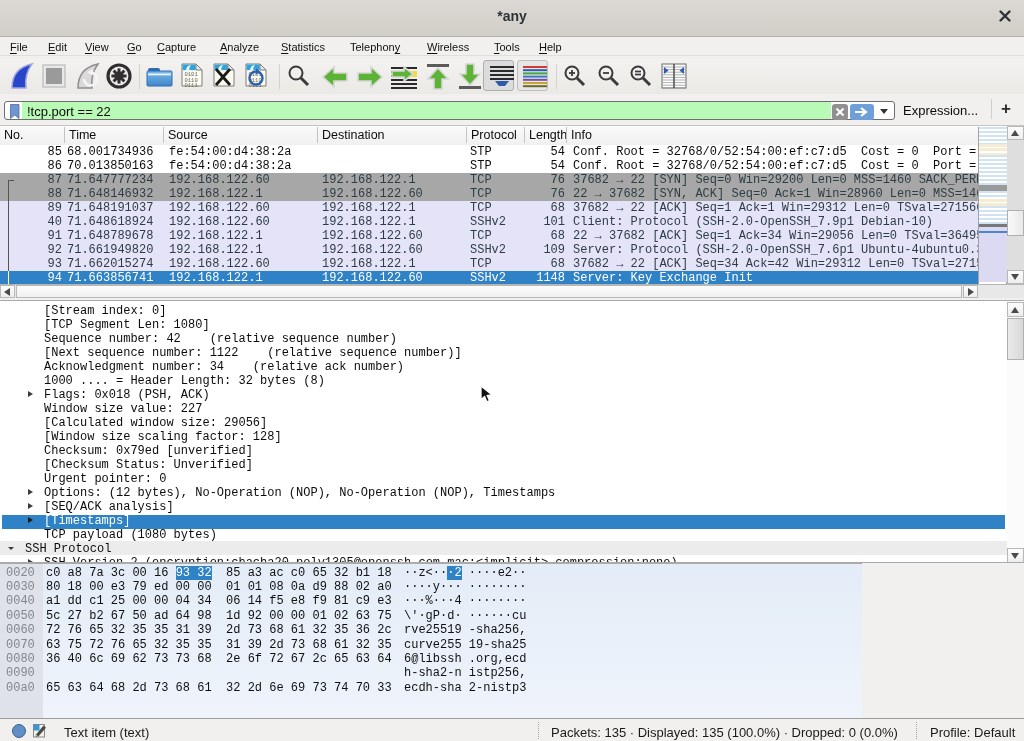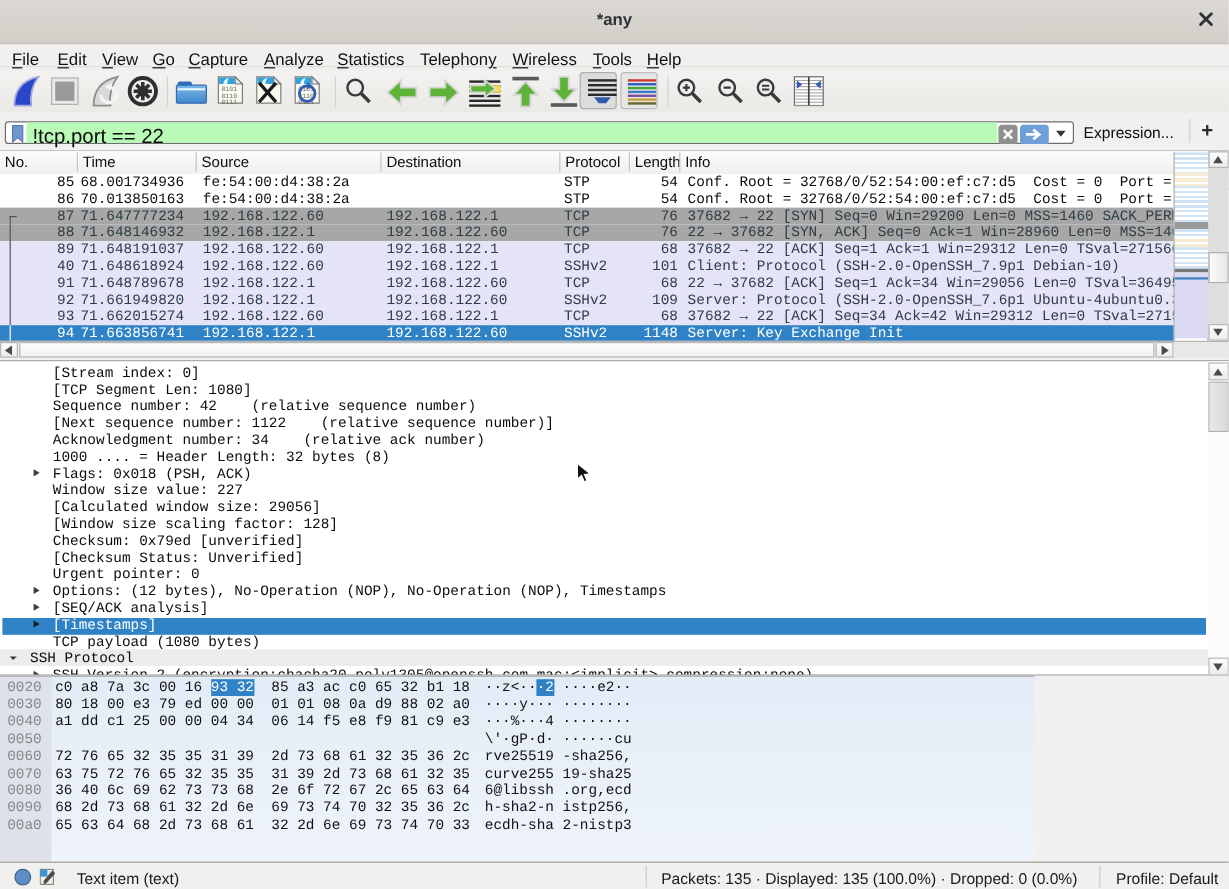--- a/index.html
+++ b/index.html
@@ -5,33 +5,33 @@
 html,body{margin:0;padding:0;}
 body{width:1024px;height:741px;position:relative;overflow:hidden;background:#f1f0ee;
   font-family:"Liberation Sans",sans-serif;}
 .abs{position:absolute;}
 
 #titlebar{position:absolute;left:0;top:0;width:1024px;height:37px;
   background:linear-gradient(#dcd9d4,#d1cec8);border-bottom:1px solid #b3afa9;box-sizing:border-box;}
 #title{position:absolute;left:0;right:0;top:8px;text-align:center;font-size:14px;font-weight:bold;color:#2d3236;}
 #closex{position:absolute;right:12px;top:9px;color:#2d3236;}
 
-#menubar{position:absolute;left:0;top:37px;width:1024px;height:19px;background:#f1f0ee;border-bottom:1px solid #e0dedb;box-sizing:border-box;font-size:14px;color:#111;}
+#menubar{position:absolute;left:0;top:37px;width:1024px;height:19px;background:#f1f0ee;border-bottom:1px solid #e0dedb;box-sizing:border-box;font-size:11px;color:#111;}
 #menubar span{position:absolute;top:4px;}
 #menubar u{text-decoration:underline;text-underline-offset:2px;}
 
 #toolbar{position:absolute;left:0;top:59px;width:1024px;height:35px;background:linear-gradient(#f3f2f0,#ebe9e6);}
 .tsep{position:absolute;top:5px;width:1px;height:25px;background:#d4d2cf;}
 
 #filterbar{position:absolute;left:0;top:94px;width:1024px;height:32px;background:#f1f0ee;
   border-bottom:1px solid #c6c4c1;box-sizing:border-box;}
 #ffield{position:absolute;left:4px;top:7px;width:889px;height:17px;background:#fff;
   border:1px solid #6e6e71;border-radius:3px;}
 #fgreen{position:absolute;left:17px;top:0px;width:809px;height:17px;background:#b9fbb6;}
-#ftext{position:absolute;left:22px;top:1.5px;font-size:17px;color:#0b0b0b;}
+#ftext{position:absolute;left:22px;top:1.5px;font-size:13px;color:#0b0b0b;}
 #fexpr{position:absolute;left:903px;top:9px;font-size:13px;color:#0b0b0b;}
 #fplus{position:absolute;left:1001px;top:5px;font-size:17px;font-weight:bold;color:#2a2a2a;}
 #fesep{position:absolute;left:991px;top:5px;width:1px;height:20px;background:#d0cecb;}
 
 #plist{position:absolute;left:0;top:126px;width:1024px;height:158px;background:#fff;}
 #phead{position:absolute;left:0;top:1px;width:1024px;height:31px;
   background:linear-gradient(#fafafa,#e9e9e9);border-bottom:1px solid #a8a8a8;box-sizing:border-box;}
 .hcell{position:absolute;top:0px;height:16px;border-right:1px solid #c3c3c3;box-sizing:border-box;
   font-size:12.5px;color:#0c0c0c;padding:1px 0 0 4px;overflow:hidden;white-space:nowrap;}
 .prow{position:absolute;left:0;width:978px;height:14px;font-size:12px;white-space:pre;overflow:hidden;
@@ -358,25 +358,25 @@
 <div class="arr" style="left:4px;top:252px;border-left:4.5px solid transparent;border-right:4.5px solid transparent;border-top:6px solid #4a4a4a;"></div>
 <div style="position:absolute;left:0px;top:17px;width:17px;height:42px;background:linear-gradient(90deg,#e9e9e9,#d9d9d9);border:1px solid #b0b0b0;box-sizing:border-box;"></div>
 </div>
 </div>
 
 <div id="hexpane">
 <div style="position:absolute;left:0;top:0;width:43px;height:155px;background:#dfe3e9;"></div>
 <div class="hrow" style="top:1.5px;"><span class="hoff">0020</span><span class="hbytes">c0 a8 7a 3c 00 16 <span class="hsel">93 32</span>  85 a3 ac c0 65 32 b1 18</span><span class="hascii">··z&lt;··<span class="hsel">·2</span> ····e2··</span></div>
 <div class="hrow" style="top:15.9px;"><span class="hoff">0030</span><span class="hbytes">80 18 00 e3 79 ed 00 00  01 01 08 0a d9 88 02 a0</span><span class="hascii">····y··· ········</span></div>
 <div class="hrow" style="top:30.3px;text-align:right;"><span class="hoff">0040</span><span class="hbytes">a1 dd c1 25 00 00 04 34  06 14 f5 e8 f9 81 c9 e3</span><span class="hascii">···%···4 ········</span></div>
-<div class="hrow" style="top:44.7px;"><span class="hoff">0050</span><span class="hascii">\'·gP·d· ······cu</span></div>
+<div class="hrow" style="top:44.7px;"><span class="hoff">0050</span><span class="hbytes">5c 27 b2 67 50 ad 64 98  1d 92 00 00 01 02 63 75</span><span class="hascii">\'·gP·d· ······cu</span></div>
 <div class="hrow" style="top:59.1px;"><span class="hoff">0060</span><span class="hbytes">72 76 65 32 35 35 31 39  2d 73 68 61 32 35 36 2c</span><span class="hascii">rve25519 -sha256,</span></div>
 <div class="hrow" style="top:73.5px;"><span class="hoff">0070</span><span class="hbytes">63 75 72 76 65 32 35 35  31 39 2d 73 68 61 32 35</span><span class="hascii">curve255 19-sha25</span></div>
 <div class="hrow" style="top:87.9px;"><span class="hoff">0080</span><span class="hbytes">36 40 6c 69 62 73 73 68  2e 6f 72 67 2c 65 63 64</span><span class="hascii">6@libssh .org,ecd</span></div>
-<div class="hrow" style="top:102.3px;"><span class="hoff">0090</span><span class="hbytes">68 2d 73 68 61 32 2d 6e  69 73 74 70 32 35 36 2c</span><span class="hascii">h-sha2-n istp256,</span></div>
+<div class="hrow" style="top:102.3px;"><span class="hoff">0090</span><span class="hascii">h-sha2-n istp256,</span></div>
 <div class="hrow" style="top:116.7px;"><span class="hoff">00a0</span><span class="hbytes">65 63 64 68 2d 73 68 61  32 2d 6e 69 73 74 70 33</span><span class="hascii">ecdh-sha 2-nistp3</span></div>
 <div id="xvscroll">
 <div class="sbtn" style="left:0;top:4px;width:17px;height:15px;"></div>
 <div class="arr" style="left:4px;top:9px;border-left:4.5px solid transparent;border-right:4.5px solid transparent;border-bottom:6px solid #4a4a4a;"></div>
 <div class="sbtn" style="left:0;top:139px;width:17px;height:15px;"></div>
 <div class="arr" style="left:4px;top:144px;border-left:4.5px solid transparent;border-right:4.5px solid transparent;border-top:6px solid #4a4a4a;"></div>
 <div style="position:absolute;left:0px;top:19px;width:17px;height:29px;background:linear-gradient(90deg,#fdfdfd,#ececec);border:1px solid #b0b0b0;box-sizing:border-box;"></div>
 </div>
 </div>
 

